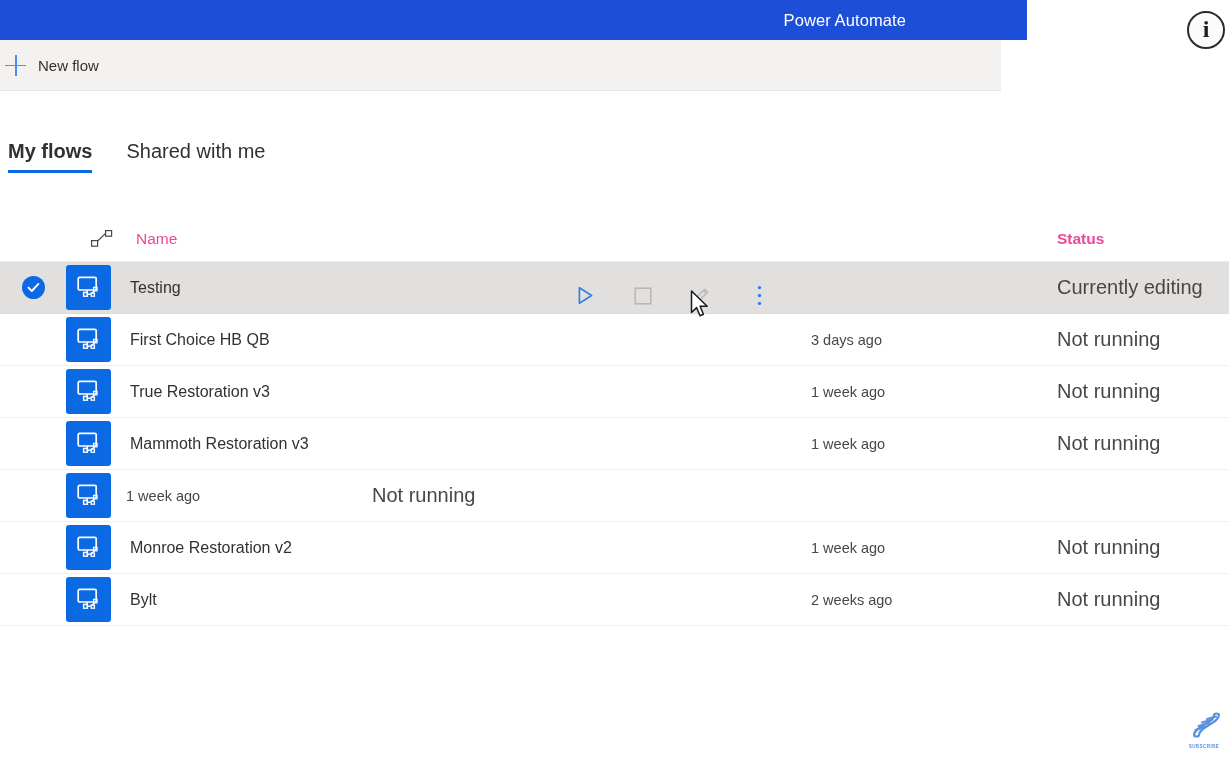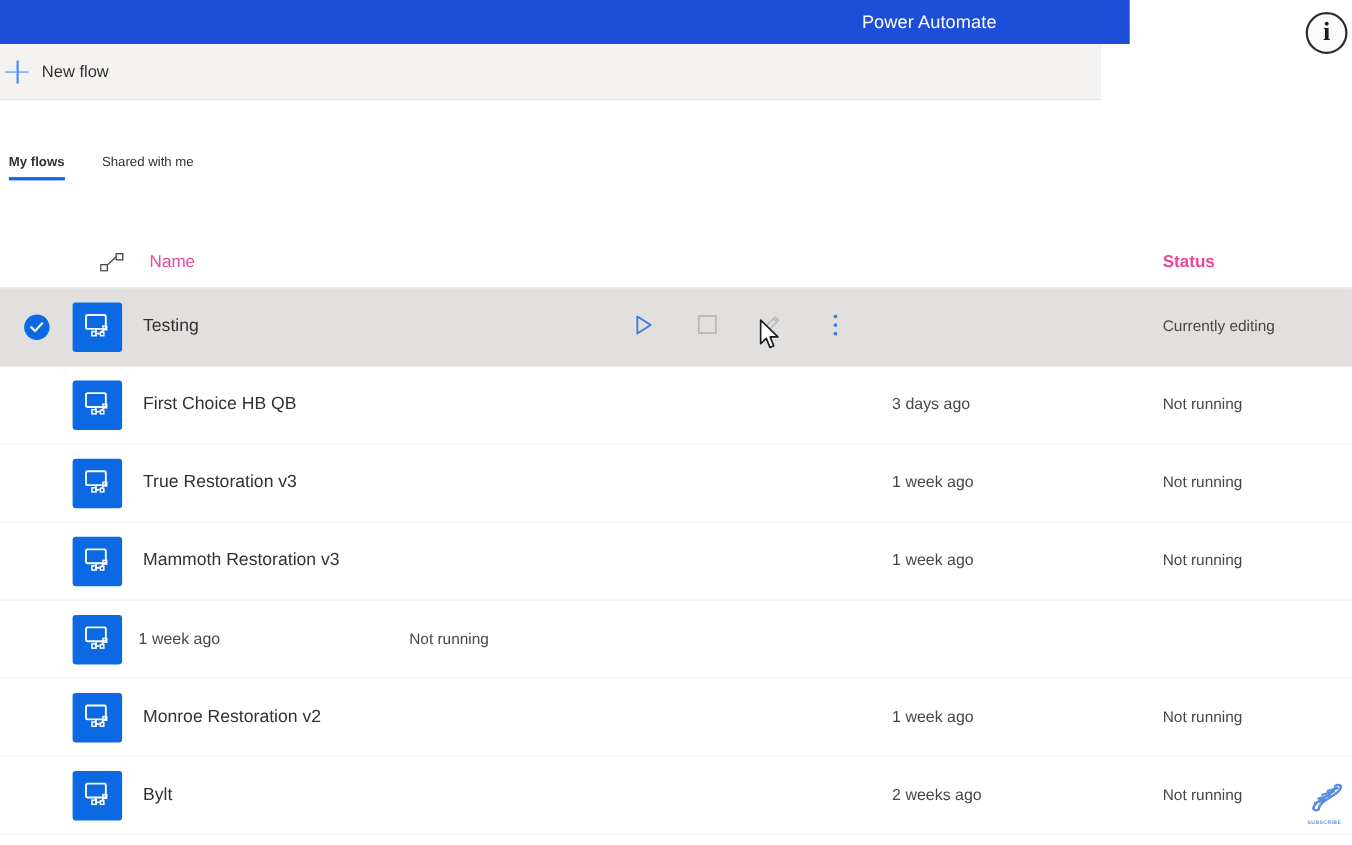--- a/index.html
+++ b/index.html
@@ -60,38 +60,38 @@
   .plus-icon::after  { top: 0; left: 10px; width: 1.6px; height: 21px; }
   .newflow-label { font-size: 15px; color: #323130; }
 
   
   .tabs {
     position: absolute; top: 140px; left: 0;
     display: flex; align-items: flex-end; gap: 34px;
     padding-left: 8px;
   }
   .tab {
-    font-size: 12px; color: #323130;
+    font-size: 20px; color: #323130;
     padding-bottom: 10px;
     position: relative;
     white-space: nowrap;
   }
   .tab.active { font-weight: bold; }
   .tab.active::after {
     content: ""; position: absolute;
     left: 0; right: 0; bottom: 0;
     height: 2.6px; background: #0b6ae3;
   }
 
   
   .table { position: absolute; top: 216px; left: 0; width: 1229px; }
 
   .row {
     display: flex; align-items: center;
-    height: 71px;
+    height: 52px;
     border-bottom: 1px solid #f2f1f0;
     position: relative;
   }
   .header-row {
     height: 46px;
     border-bottom: 1px solid #eceae9;
   }
   .row.selected { background: #e2e0df; border-bottom-color: #dddbda; }
 
   .c-check { width: 66px; flex: 0 0 66px; display: flex; justify-content: center; }
@@ -109,21 +109,21 @@
 
   .flow-tile {
     width: 45px; height: 45px; border-radius: 3px;
     background: #0b6ae3;
     display: flex; align-items: center; justify-content: center;
   }
   .flow-tile svg { display: block; }
 
   .name-text { font-size: 16px; color: #323130; white-space: nowrap; }
   .mod-text  { font-size: 14.5px; color: #494745; white-space: nowrap; }
-  .stat-text { font-size: 14px; color: #494745; white-space: nowrap; margin-top: 40px; }
+  .stat-text { font-size: 20px; color: #494745; white-space: nowrap; margin-top: 40px; }
 
   .hdr-text { font-size: 15.5px; color: #ec4899; font-weight: bold; white-space: nowrap; }
   .hdr-name { font-weight: normal; }
 
   .sort-chevron { margin-left: 16px; display: inline-block; vertical-align: middle; }
 
   
   .conn-icon { display: flex; justify-content: center; width: 60px; flex: 0 0 60px; margin-left: 6px; }
 
   

